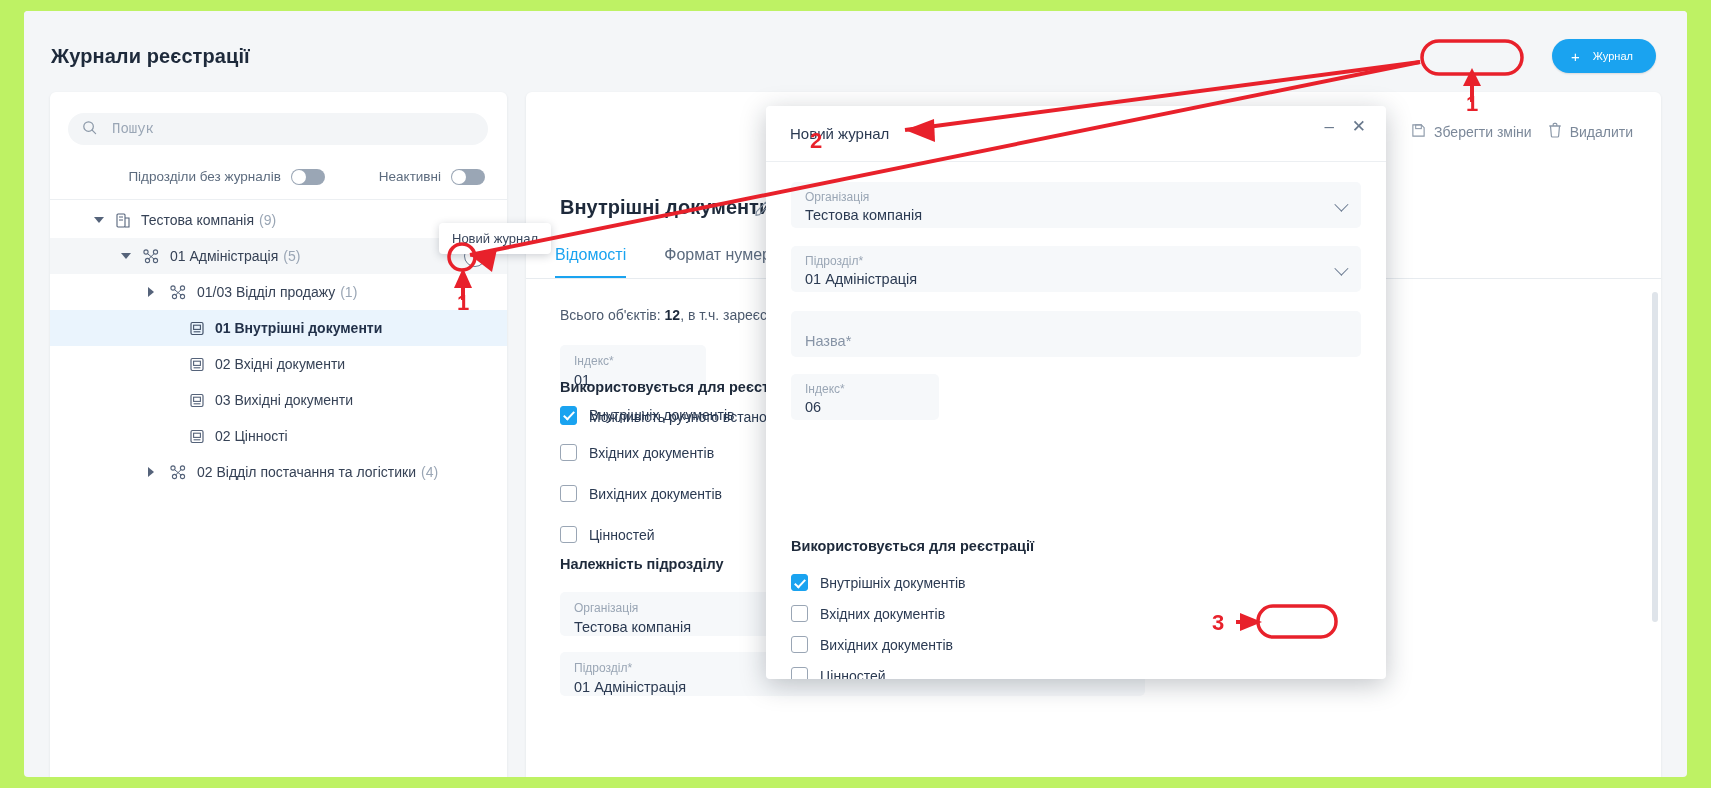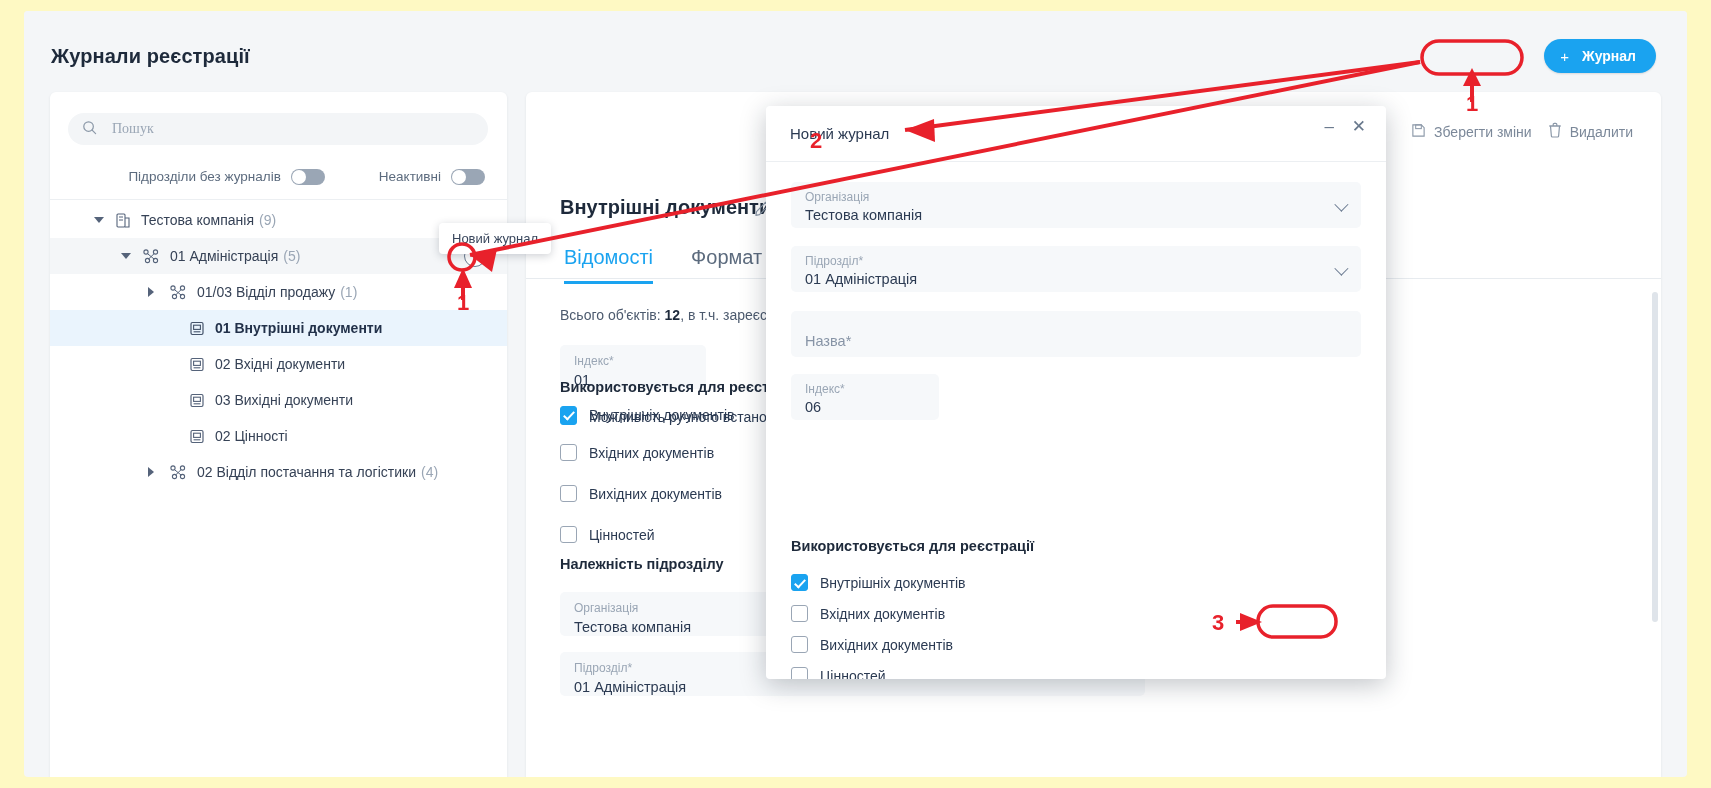--- a/index.html
+++ b/index.html
@@ -11,21 +11,21 @@
     width: 1711px;
     height: 788px;
     font-family: "Liberation Sans", sans-serif;
     overflow: hidden;
   }
   #screen {
     position: absolute;
     left: 0; top: 0;
     width: 1711px;
     height: 788px;
-    background: #fef9c3;
+    background: #bef264;
   }
   .app-frame {
     position: absolute;
     left: 24px; top: 11px;
     width: 1663px;
     height: 766px;
     background: #f4f6f8;
     border-radius: 4px;
     overflow: hidden;
   }
@@ -59,21 +59,21 @@
     font-size: 14px;
     border: none;
     display: flex;
     align-items: center;
     justify-content: center;
     gap: 13px;
     cursor: pointer;
     box-shadow: 0 1px 2px rgba(0,0,0,.12);
   }
   .btn-primary .plus { font-size: 15px; line-height: 1; }
-  .btn-primary .lbl { font-size: 14px; font-weight: bold; }
+  .btn-primary .lbl { font-size: 11px; font-weight: normal; }
 
   
   .left-panel {
     position: absolute;
     left: 26px; top: 81px;
     width: 457px;
     height: 685px;
     background: #ffffff;
     border-radius: 6px 6px 0 0;
     box-shadow: 0 1px 3px rgba(30,42,59,.08);
@@ -92,21 +92,21 @@
     box-sizing: border-box;
   }
   .search-wrap svg { flex: 0 0 auto; }
   .search-input {
     border: none;
     background: transparent;
     outline: none;
     margin-left: 13px;
     font-size: 14px;
     color: #4c5a6e;
-    font-family: Liberation Serif, serif;
+    font-family: Liberation Mono, monospace;
     width: 340px;
   }
   .search-input::placeholder { color: #9aa6b5; }
   .toggles-row {
     position: absolute;
     left: 0; top: 62px;
     width: 457px;
     height: 46px;
     display: flex;
     align-items: center;
@@ -223,24 +223,24 @@
     right: 28px; top: 30px;
     display: flex;
     align-items: center;
     gap: 16px;
     font-size: 14px;
     color: #7b8899;
   }
   .action-item { display: flex; align-items: center; gap: 8px; cursor: pointer; }
   .tabs {
     position: absolute;
-    left: 38px; top: 154px;
+    left: 29px; top: 154px;
     display: flex;
     gap: 38px;
-    font-size: 20px;
+    font-size: 16px;
   }
   .tab { color: #5c6b7e; padding-bottom: 12px; cursor: pointer; white-space: nowrap; }
   .tab.active { color: #1aa3f0; font-weight: normal; border-bottom: 3px solid #1aa3f0; }
   .tabs-divider {
     position: absolute;
     left: 0; top: 186px;
     width: 1135px;
     height: 1px;
     background: #e7ebef;
   }

